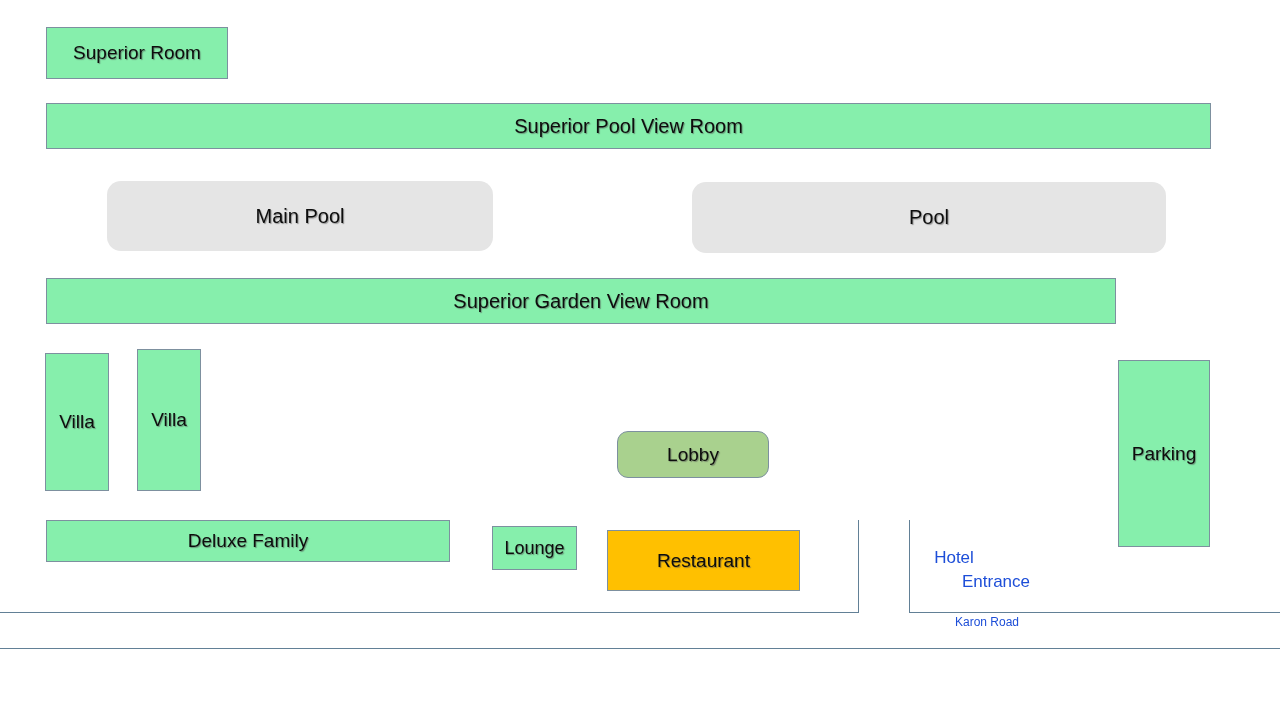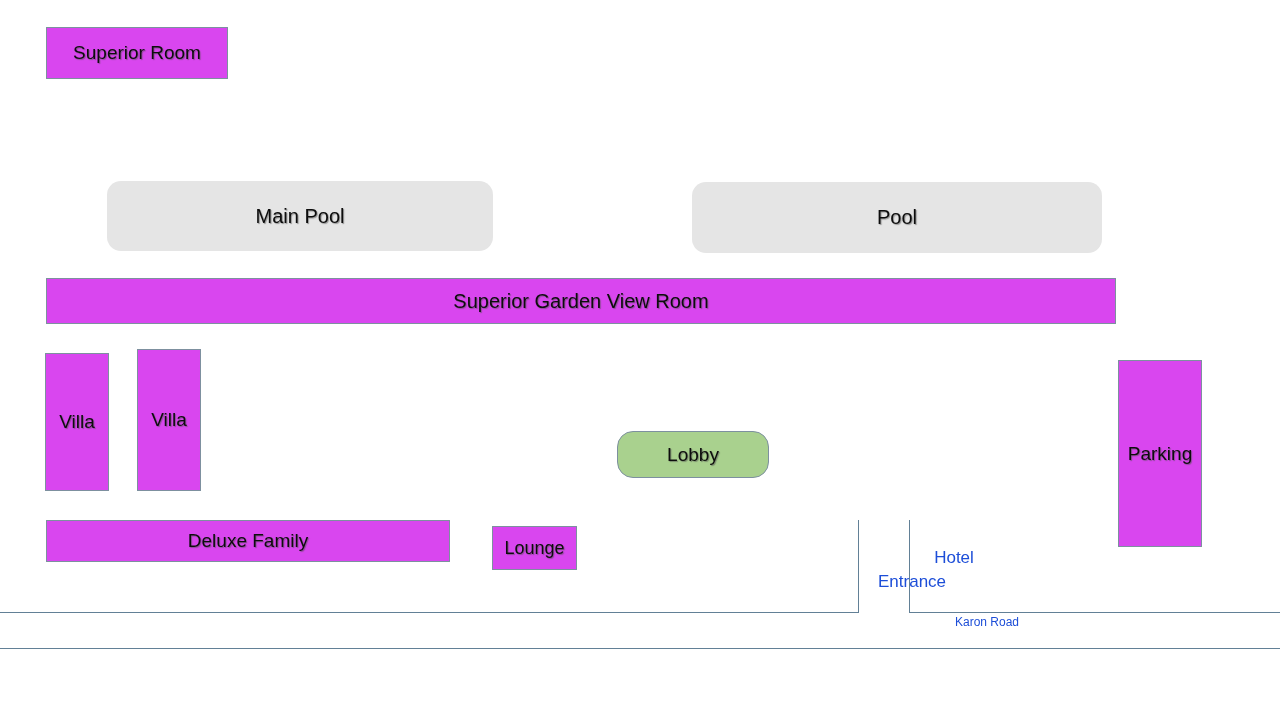--- a/index.html
+++ b/index.html
@@ -26,42 +26,42 @@
     justify-content: center;
     text-align: center;
     color: #0d0d0d;
     text-shadow: 1px 1px 1px rgba(80,80,80,0.55);
     line-height: 1.15;
     user-select: none;
   }
 
   
   .room {
-    background: #d946ef;
+    background: #86efac;
     border: 1px solid #7d909f;
   }
 
   
   .pool {
     background: #e5e5e5;
     border: none;
     border-radius: 14px;
   }
 
   .pool-ellipse {
     background: #5b9bd5;
     border: none;
     border-radius: 50%;
   }
 
   
   .lobby {
     background: #a9d18e;
     border: 1px solid #7d909f;
-    border-radius: 16px;
+    border-radius: 11px;
   }
 
   
   .restaurant {
     background: #ffc000;
     border: 1px solid #7d909f;
   }
 
   
   .plain-label {
@@ -88,66 +88,72 @@
 </style>
 </head>
 <body>
 
 <div id="canvas">
 
   <div class="shape room" style="left:46px; top:27px; width:182px; height:52px; font-size:19px;">
     <span>Superior Room</span>
   </div>
 
+  <div class="shape room" style="left:46px; top:103px; width:1165px; height:46px; font-size:20px;">
+    <span>Superior Pool View Room</span>
+  </div>
 
   <div class="shape pool" style="left:107px; top:181px; width:386px; height:70px; font-size:20px;">
     <span>Main Pool</span>
   </div>
 
-  <div class="shape pool" style="left:692px; top:182px; width:410px; height:71px; font-size:20px;">
+  <div class="shape pool" style="left:692px; top:182px; width:474px; height:71px; font-size:20px;">
     <span>Pool</span>
   </div>
 
   <div class="shape room" style="left:46px; top:278px; width:1070px; height:46px; font-size:20px;">
     <span>Superior Garden View Room</span>
   </div>
 
   <div class="shape room" style="left:45px; top:353px; width:64px; height:138px; font-size:19px;">
     <span>Villa</span>
   </div>
 
   <div class="shape room" style="left:137px; top:349px; width:64px; height:142px; font-size:19px;">
     <span>Villa</span>
   </div>
 
 
   <div class="shape lobby" style="left:617px; top:431px; width:152px; height:47px; font-size:19px;">
     <span>Lobby</span>
   </div>
 
-  <div class="shape room" style="left:1118px; top:360px; width:84px; height:187px; font-size:19px;">
+  <div class="shape room" style="left:1118px; top:360px; width:92px; height:187px; font-size:19px;">
     <span>Parking</span>
   </div>
 
   <div class="shape room" style="left:492px; top:526px; width:85px; height:44px; font-size:18px;">
     <span>Lounge</span>
   </div>
 
   <div class="shape room" style="left:46px; top:520px; width:404px; height:42px; font-size:19px;">
     <span>Deluxe Family</span>
   </div>
 
+  <div class="shape restaurant" style="left:607px; top:530px; width:193px; height:61px; font-size:19px;">
+    <span>Restaurant</span>
+  </div>
 
   <div class="rule-v" style="left:858px; top:520px; height:93px;"></div>
 
   <div class="rule-v" style="left:909px; top:520px; height:93px;"></div>
 
   <div class="plain-label" style="left:890px; top:548px; font-size:17px; text-align:center; width:128px;">Hotel</div>
 
-  <div class="plain-label" style="left:878px; top:572px; font-size:17px; text-align:left; width:152px;">Entrance</div>
+  <div class="plain-label" style="left:878px; top:572px; font-size:17px; text-align:right; width:152px;">Entrance</div>
 
   <div class="rule-h" style="left:0px; top:612px; width:859px;"></div>
 
   <div class="rule-h" style="left:909px; top:612px; width:371px;"></div>
 
   <div class="plain-label" style="left:0px; top:615px; width:1019px; text-align:right; font-size:12px;">Karon Road</div>
 
   <div class="rule-h" style="left:0px; top:648px; width:1280px;"></div>
 
 

